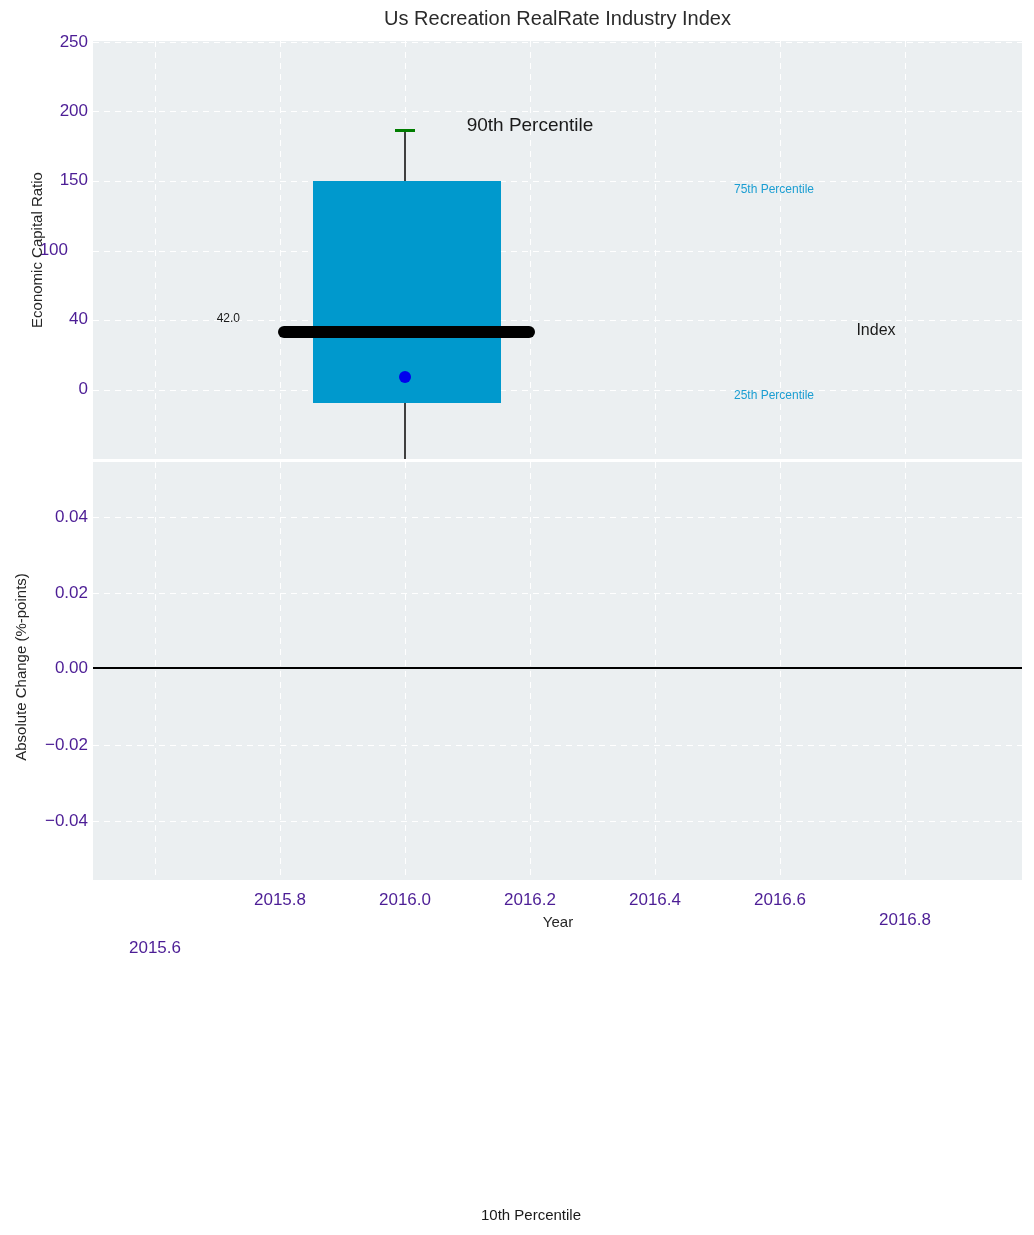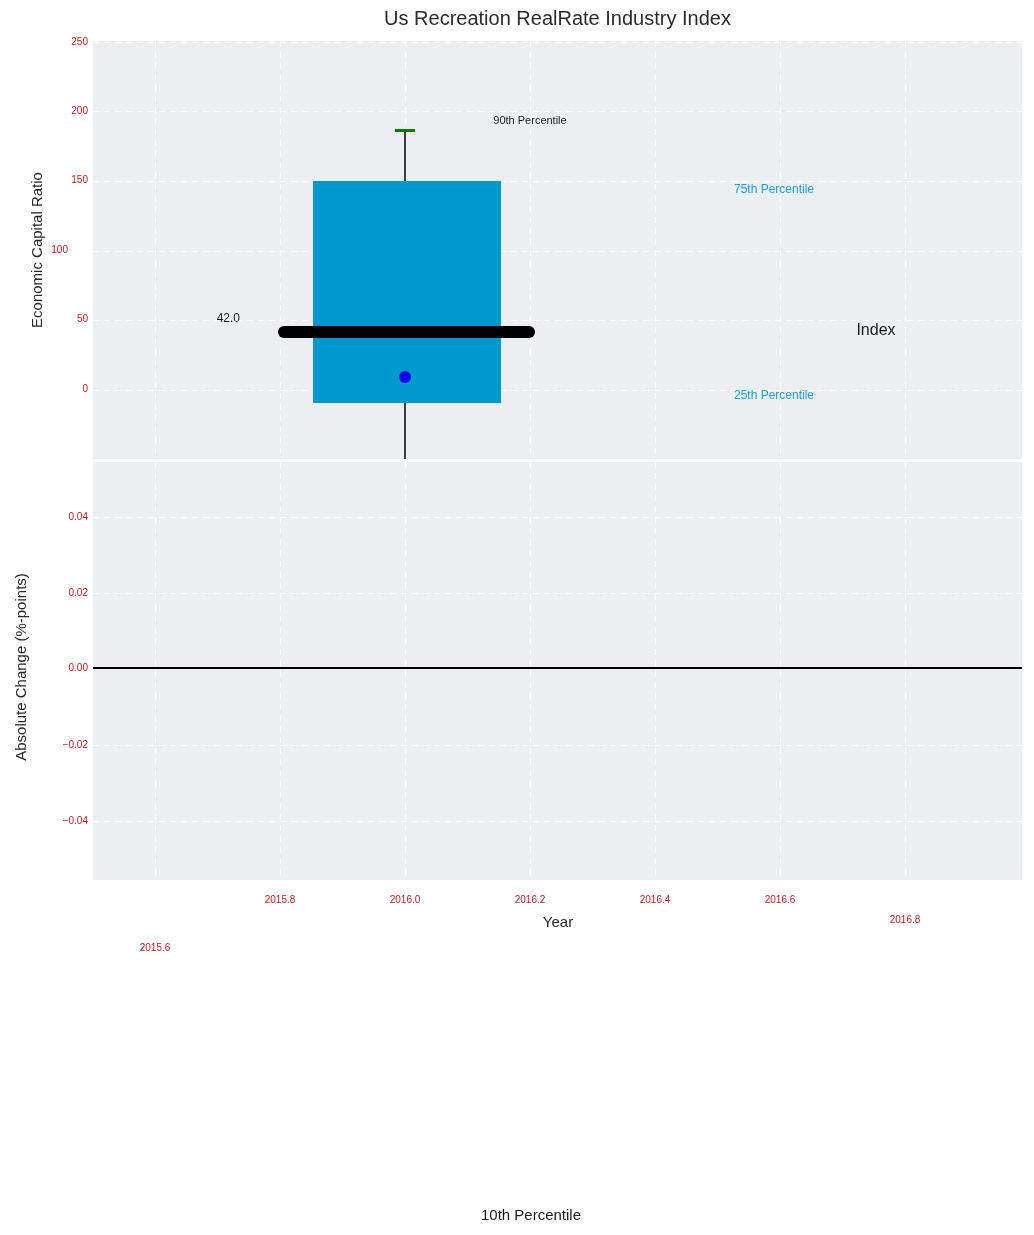--- a/index.html
+++ b/index.html
@@ -8,21 +8,21 @@
     width:1034px;height:1235px;
     background:#ffffff;
     font-family:Liberation Sans, sans-serif;
     overflow:hidden;
   }
   .axes{position:absolute;background:#ebeff1;}
   .grid-v{position:absolute;top:0;width:1px;height:100%;
     background:repeating-linear-gradient(to bottom,#ffffff 0 6px,transparent 6px 11px);}
   .grid-h{position:absolute;left:0;height:1px;width:100%;
     background:repeating-linear-gradient(to right,#ffffff 0 6px,transparent 6px 11px);}
-  .tick{position:absolute;color:#b91c1c;font-size:10px;line-height:16px;}
+  .tick{position:absolute;color:#4c1d95;font-size:17px;line-height:16px;}
   .ytick{width:60px;text-align:right;}
   .xtick{width:100px;text-align:center;}
   .axis-label{position:absolute;color:#262626;font-size:15px;white-space:nowrap;}
   .rot{transform:translate(-50%,-50%) rotate(-90deg);}
   .title{position:absolute;left:93px;top:7px;width:929px;text-align:center;
     color:#2b2b2b;font-size:20px;}
   .anno{position:absolute;color:#1a1a1a;}
   .anno.center{text-align:center;}
   .pct-label{color:#1b9ed2;font-size:12px;}
   .box-rect{position:absolute;background:#0099cd;}
@@ -65,32 +65,32 @@
 
     <div class="cap" style="left:302px;top:88px;width:20px;"></div>
 
     <div class="box-rect" style="left:220px;top:140px;width:188px;height:222px;"></div>
 
     <div class="median-line" style="left:185px;top:285px;width:257px;"></div>
 
     <div class="dot" style="left:306px;top:330px;"></div>
 
     <div class="anno" style="left:80px;top:270px;width:67px;text-align:right;font-size:12px;">42.0</div>
-    <div class="anno center" style="left:337px;top:73px;width:200px;font-size:11px;">90th Percentile</div>
+    <div class="anno center" style="left:337px;top:73px;width:200px;font-size:19px;">90th Percentile</div>
     <div class="anno center pct-label" style="left:601px;top:141px;width:160px;">75th Percentile</div>
     <div class="anno center" style="left:703px;top:280px;width:160px;font-size:16px;">Index</div>
     <div class="anno center pct-label" style="left:601px;top:347px;width:160px;">25th Percentile</div>
 
   </div>
 
   <div class="tick ytick" style="right:946px;top:34px;">250</div>
   <div class="tick ytick" style="right:946px;top:103px;">200</div>
   <div class="tick ytick" style="right:946px;top:172px;">150</div>
   <div class="tick ytick" style="right:966px;top:242px;">100</div>
-  <div class="tick ytick" style="right:946px;top:311px;">50</div>
+  <div class="tick ytick" style="right:946px;top:311px;">40</div>
   <div class="tick ytick" style="right:946px;top:381px;">0</div>
 
   <div class="axis-label rot" style="left:36px;top:250px;">Economic Capital Ratio</div>
 
   <div class="axes" style="left:93px;top:462px;width:929px;height:418px;">
 
     <div class="grid-v" style="left:62px;"></div>
     <div class="grid-v" style="left:187px;"></div>
     <div class="grid-v" style="left:312px;"></div>
     <div class="grid-v" style="left:437px;"></div>

